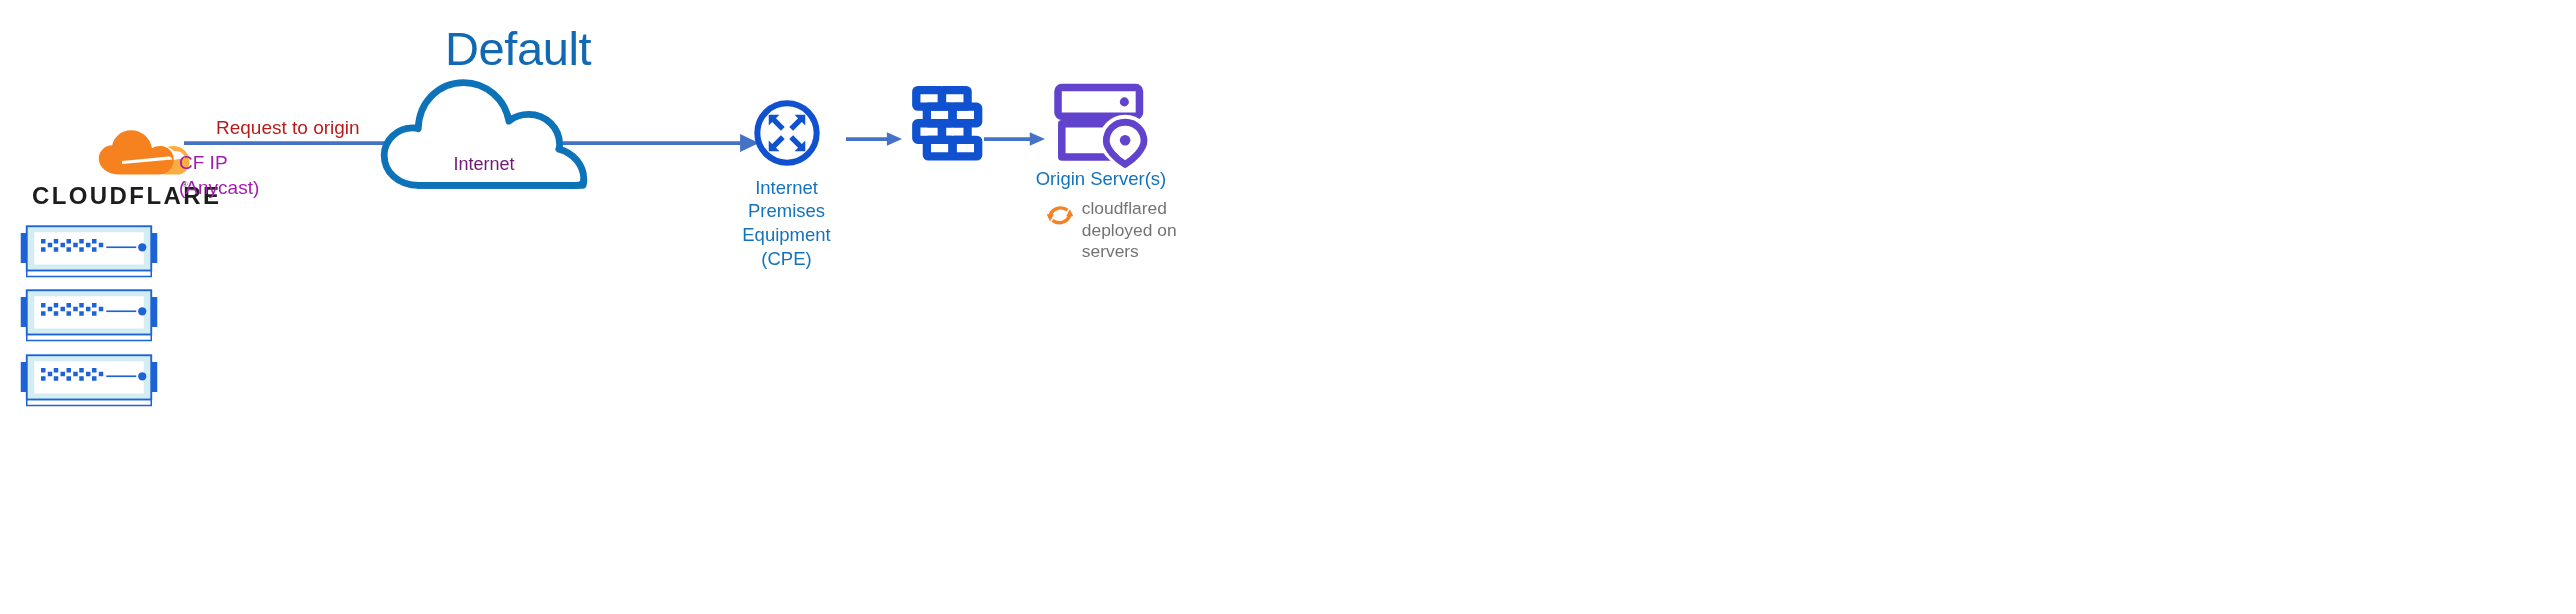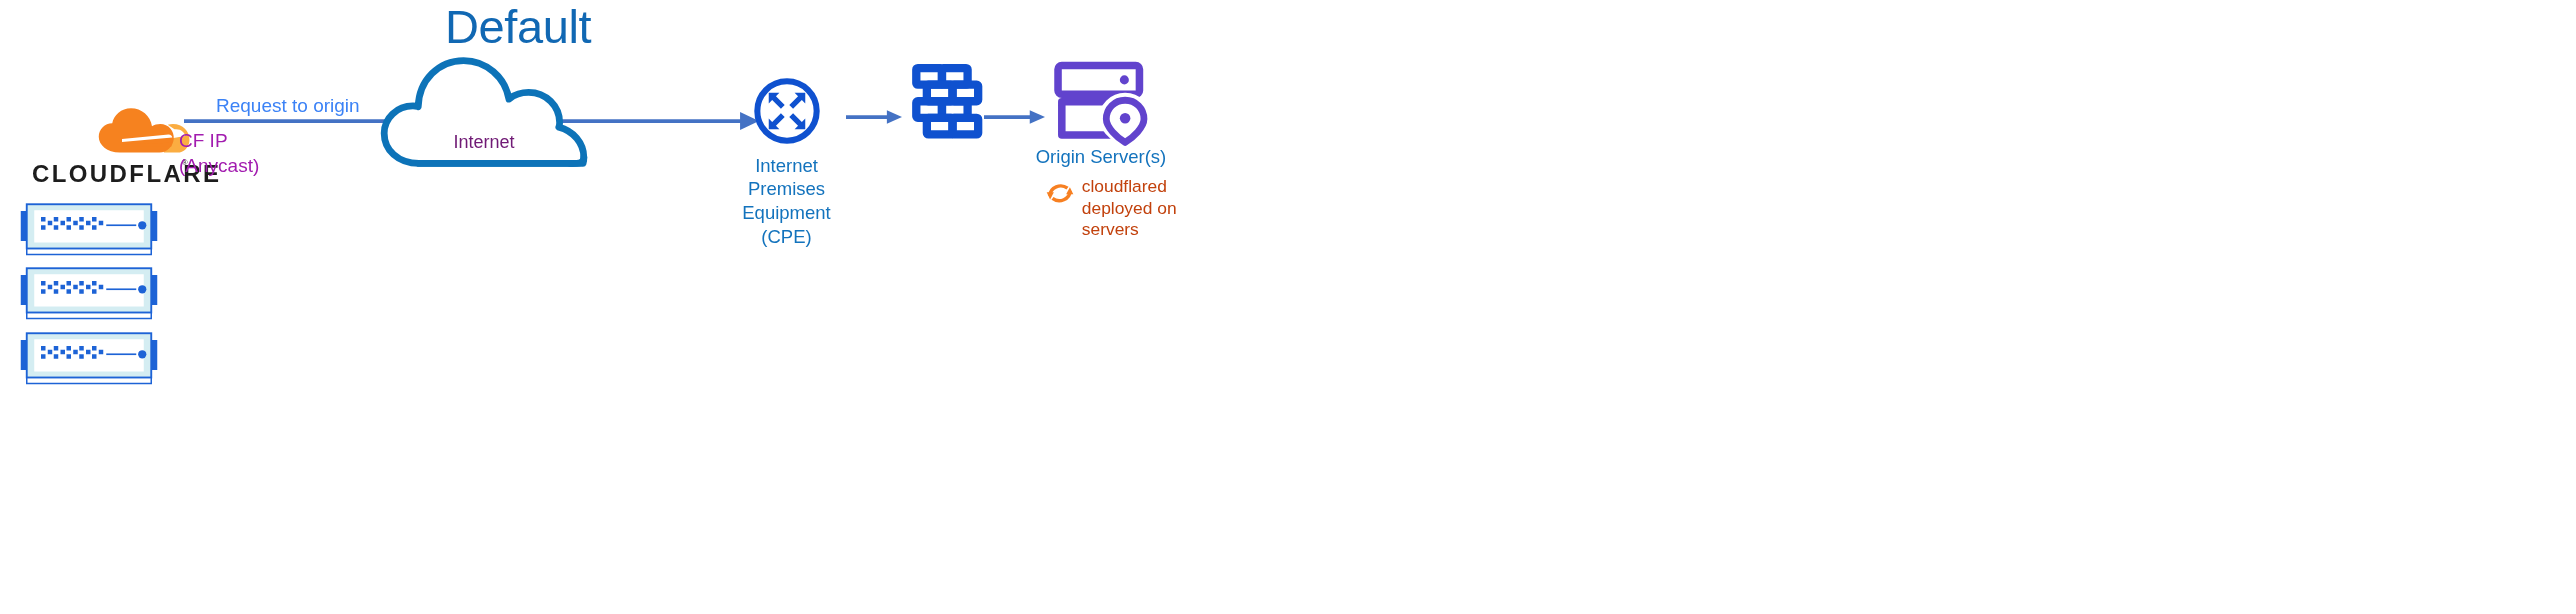--- a/index.html
+++ b/index.html
@@ -12,21 +12,21 @@
     font-family: "Liberation Sans", sans-serif;
     -webkit-font-smoothing: antialiased;
   }
   #canvas {
     position: relative;
     width: 2576px;
     height: 614px;
     background: #ffffff;
     overflow: hidden;
   }
-  .abs { position: absolute; }
+  .abs { position: absolute; margin-top: 22px; }
 
   
   #diagram-title {
     left: 445px;
     top: 1.5px;
     font-size: 47px;
     line-height: 1.05;
     color: #1168b3;
     letter-spacing: -0.4px;
     white-space: nowrap;
@@ -72,21 +72,21 @@
   .cf-server.s0 { left: 16.6px; top: 202px; }
   .cf-server.s1 { left: 16.6px; top: 266px; }
   .cf-server.s2 { left: 16.6px; top: 331px; }
   .cf-server svg { display: block; width: 100%; height: 100%; overflow: visible; }
 
   
   #label-request-to-origin {
     left: 216px;
     top: 95px;
     font-size: 19px;
-    color: #3b82f6;
+    color: #b91c1c;
     white-space: nowrap;
     line-height: 1.2;
   }
   #label-cf-ip {
     left: 179px;
     top: 128px;
     font-size: 19px;
     color: #a21caf;
     line-height: 1.32;
     white-space: nowrap;
@@ -153,21 +153,21 @@
     top: 176px;
     width: 132px;
     display: flex;
     align-items: flex-start;
     gap: 6.8px;
   }
   #cloudflared-icon { flex: 0 0 auto; width: 30px; height: 30px; margin-top: 1.5px; }
   #cloudflared-icon svg { display:block; width:100%; height:100%; overflow:visible; }
   #cloudflared-text {
     font-size: 17.4px;
-    color: #c2410c;
+    color: #737373;
     line-height: 1.24;
     white-space: pre-line;
   }
 </style>
 </head>
 <body>
 
 <div id="canvas">
 
   <div class="abs" id="diagram-title">Default</div>

